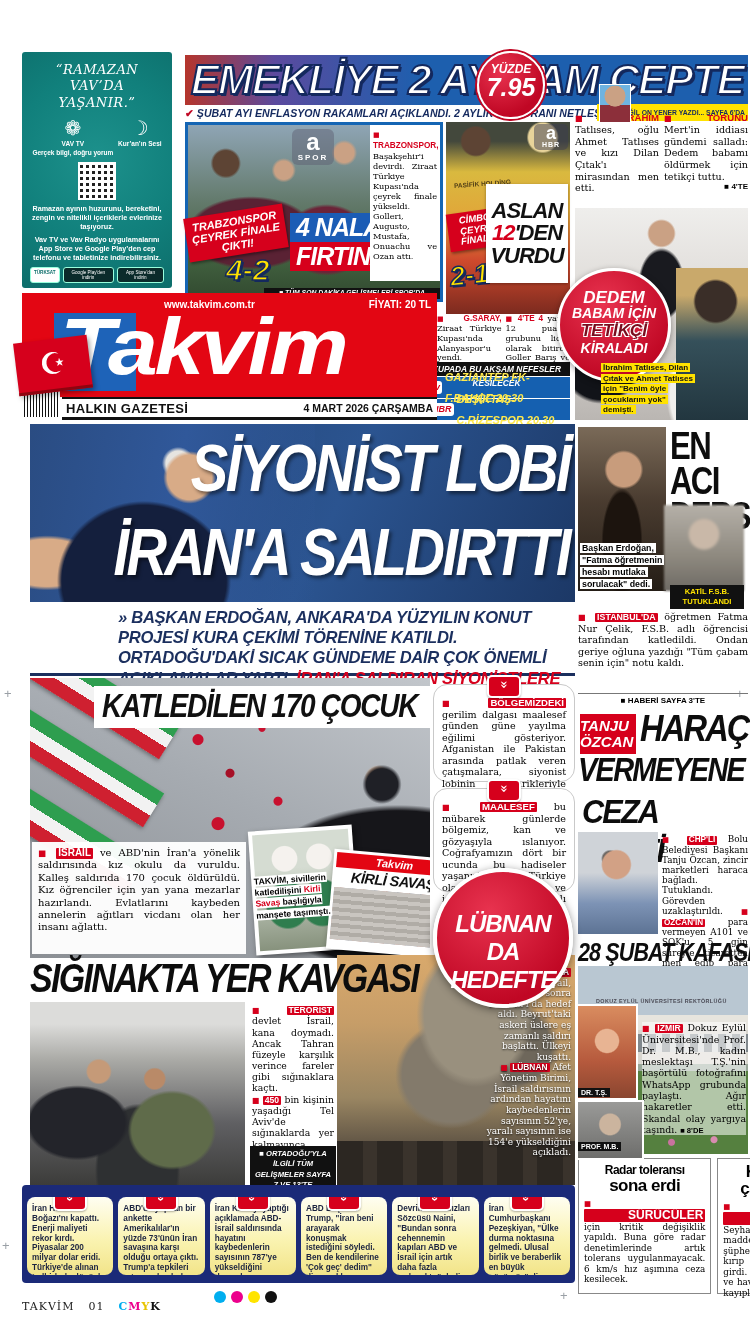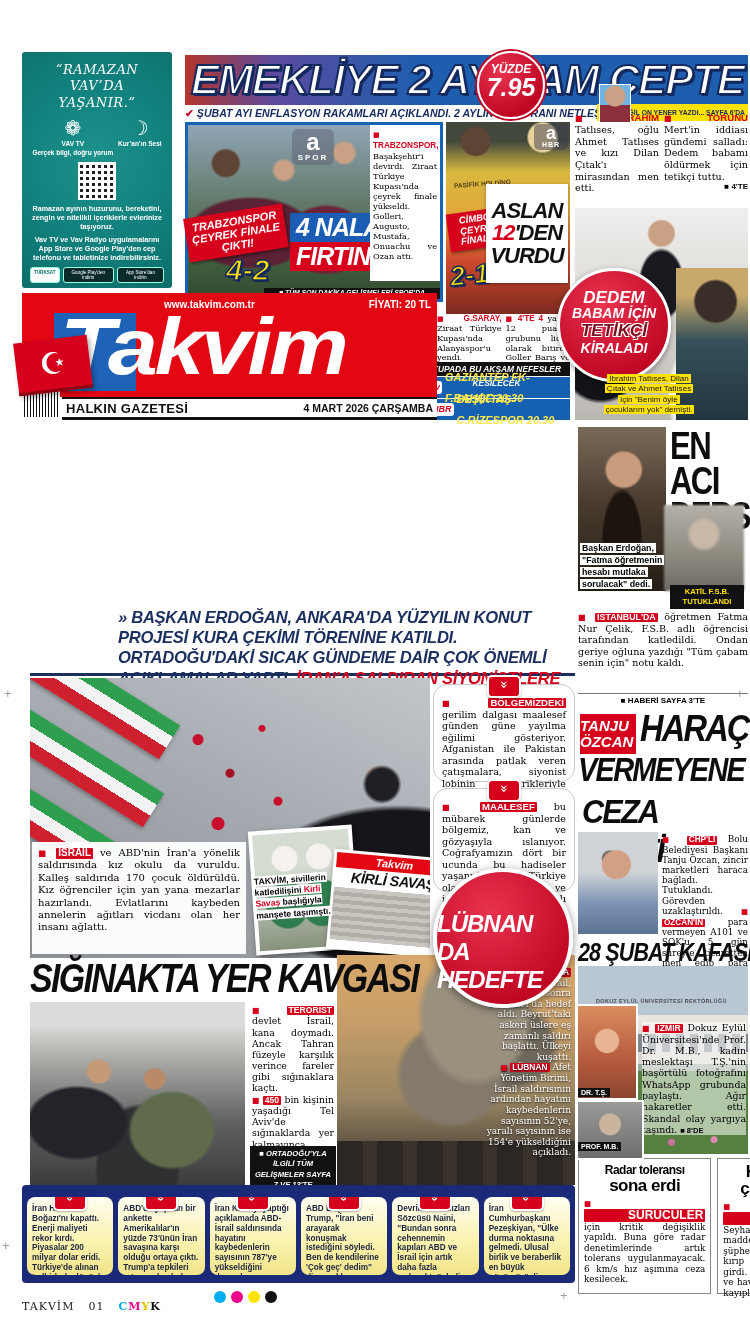--- a/index.html
+++ b/index.html
@@ -138,22 +138,22 @@
          font-weight:bold;font-style:italic;padding-top:18px;box-sizing:border-box;}
   .dedem .l1{font-size:17px;line-height:1;}
   .dedem .l2{font-size:14px;line-height:1.1;}
   .dedem .l3{font-size:17px;color:#7a0d1e;text-shadow:-1px -1px 0 #fff,1px -1px 0 #fff,-1px 1px 0 #fff,1px 1px 0 #fff;line-height:1.15;}
   .dedem .l4{font-size:14px;line-height:1.1;}
   .ph-dilan{position:absolute;right:0;bottom:0;width:72px;height:152px;
       background:
         radial-gradient(circle at 55% 22%, #3a2e28 0 16%, transparent 18%),
         radial-gradient(circle at 55% 28%, #c59a78 0 8%, transparent 9%),
         linear-gradient(180deg,#c9a96b 0 18%,#35505a 48%,#22363f 100%);}
-  .tat-cap{position:absolute;left:26px;bottom:4px;width:96px;font-size:8.1px;font-weight:normal;
-           line-height:1.3;color:#111;z-index:5;text-align:center;}
+  .tat-cap{position:absolute;left:26px;bottom:4px;width:96px;font-size:8.1px;font-weight:bold;
+           line-height:1.3;color:#111;z-index:5;}
   .tat-cap span{background:#ffe200;box-decoration-break:clone;-webkit-box-decoration-break:clone;padding:0 2px;}
 
   
   .masthead{left:22px;top:293px;width:415px;height:104px;background:#e30613;overflow:visible;}
   .mh-url{position:absolute;left:142px;top:6px;color:#fff;font-weight:bold;font-size:10px;}
   .mh-price{position:absolute;right:6px;top:6px;color:#fff;font-weight:bold;font-size:10px;}
   .mh-blue{position:absolute;left:32px;top:20px;width:82px;height:78px;background:#1e63b8;}
   .mh-title{position:absolute;left:38px;top:8px;color:#fff;font-weight:bold;font-style:italic;
             font-size:80px;letter-spacing:-3px;transform:scaleX(1.12);transform-origin:left center;}
   .mh-flag{position:absolute;left:-6px;top:46px;width:74px;height:50px;background:#d6001c;
@@ -242,21 +242,21 @@
         padding:12px 8px 6px;box-sizing:border-box;}
   .q1{top:684px;height:98px;}
   .q2{top:788px;height:104px;}
   .chev{position:absolute;top:-10px;left:50%;transform:translateX(-50%);width:30px;height:19px;
         background:#d6001c;border:2px solid #fff;border-radius:5px;color:#fff;text-align:center;
         box-shadow:0 1px 2px rgba(0,0,0,.3);}
   .chev i{display:inline-block;transform:rotate(90deg);font-style:normal;font-weight:bold;
           font-size:13px;line-height:15px;}
   .lubnan{left:433px;top:868px;width:140px;height:140px;border-radius:50%;z-index:6;
         background:radial-gradient(circle at 40% 30%,#e8334f,#c00724 75%);border:4px solid #fff;
-        box-shadow:0 2px 8px rgba(0,0,0,.45);box-sizing:border-box;color:#fff;
+        box-shadow:0 2px 8px rgba(0,0,0,.45);box-sizing:border-box;color:#fff;text-align:center;
         font-weight:bold;font-style:italic;padding-top:38px;}
   .lubnan .l1{font-size:24px;letter-spacing:-1px;}
   .lubnan .l2{font-size:24px;letter-spacing:-1px;}
 
   
   .explosion{left:337px;top:955px;width:238px;height:230px;overflow:hidden;
       background:
         radial-gradient(ellipse at 58% 26%, #99907e 0 26%, transparent 30%),
         radial-gradient(ellipse at 48% 52%, #837a6b 0 28%, transparent 32%),
         radial-gradient(ellipse at 70% 40%, #6e675b 0 20%, transparent 24%),
@@ -513,29 +513,35 @@
   </div>
   <div class="abs issn">
     <div>ISSN 1305-502X</div>
     <div class="bars"></div>
   </div>
   <div class="abs halkin">
     <span class="sl">HALKIN GAZETESİ</span>
     <span class="dt">4 MART 2026 ÇARŞAMBA</span>
   </div>
 
+  <div class="abs mainhl">
+    <div class="ph-erdogan"></div>
+    <div class="mh1"><span class="condR">SİYONİST LOBİ</span></div>
+    <div class="mh2"><span class="condR">İRAN'A SALDIRTTI</span></div>
+  </div>
   <div class="abs subhead">
     <span>» BAŞKAN ERDOĞAN, ANKARA'DA YÜZYILIN KONUT PROJESİ KURA ÇEKİMİ TÖRENİNE KATILDI. ORTADOĞU'DAKİ SICAK GÜNDEME DAİR ÇOK ÖNEMLİ AÇIKLAMALAR YAPTI. </span><span class="red">İRAN'A SALDIRAN SİYONİSTLERE SERT ÇIKTI:</span>
   </div>
 
   <div class="abs funeral">
     <div class="coffin cf1"></div>
     <div class="coffin cf2"></div>
     <div class="coffin cf3"></div>
     <div class="petals"></div>
+    <div class="fun-h1"><span class="condL">KATLEDİLEN 170 ÇOCUK</span></div>
     <div class="girls">
         <div class="inner"></div>
       </div>
     <div class="mini">
       <div class="logo">Takvim</div>
       <div class="hl">KİRLİ SAVAŞ</div>
       <div class="noise"></div>
     </div>
     <div class="fun-cap">
       <span class="bg"><span>TAKVİM, sivillerin katledilişini </span><span class="red">Kirli Savaş</span><span> başlığıyla manşete taşımıştı.</span></span>

